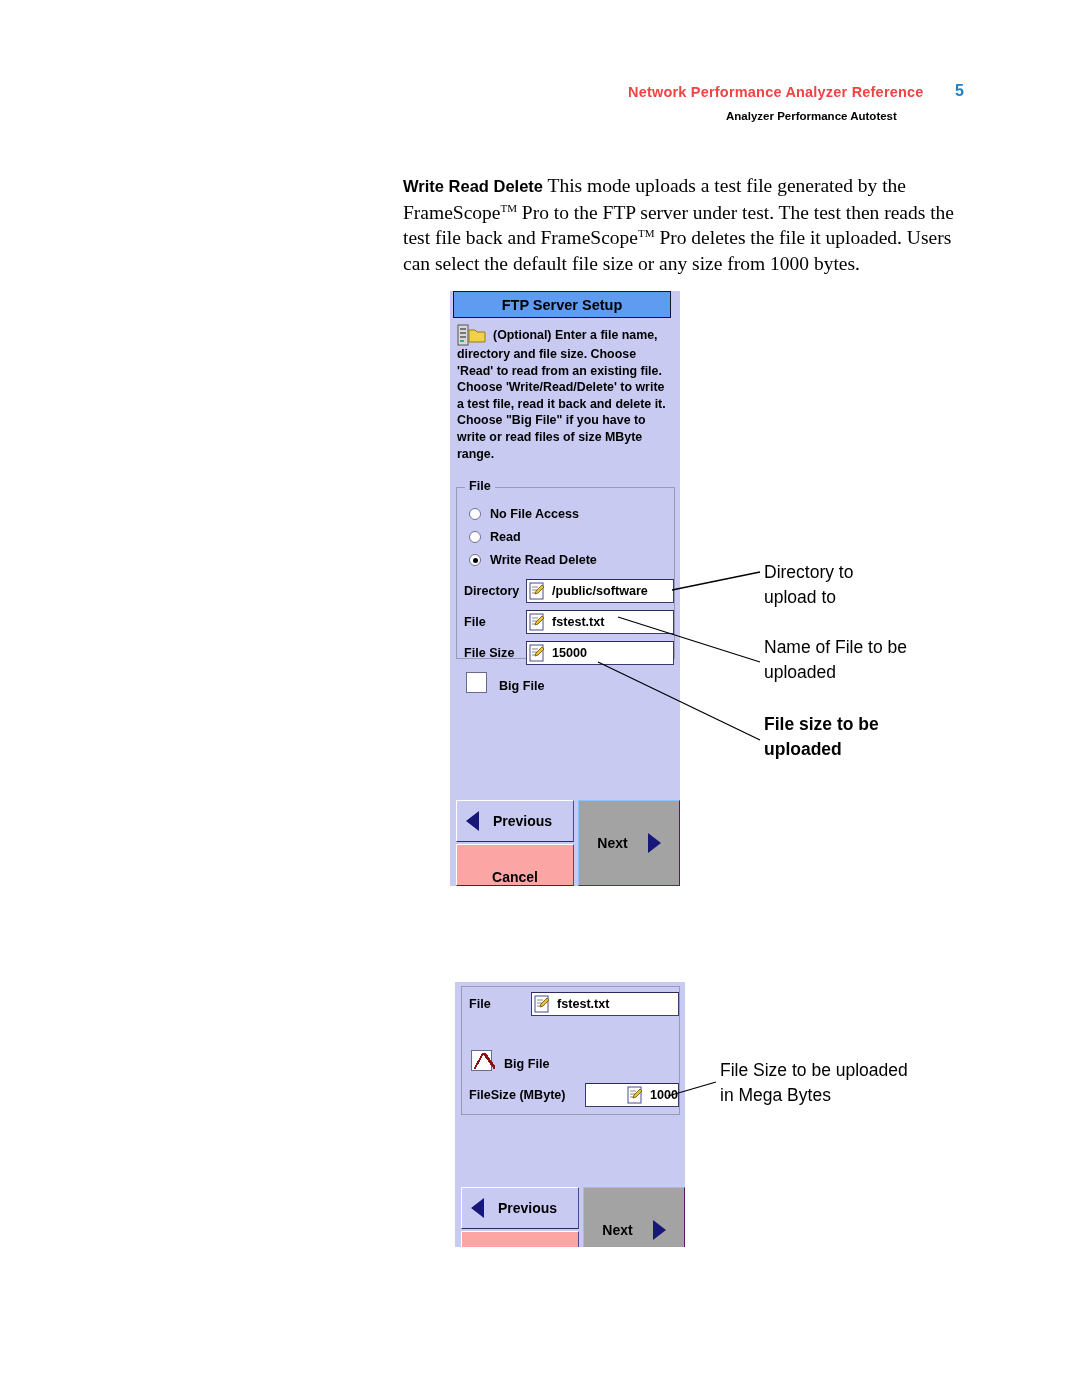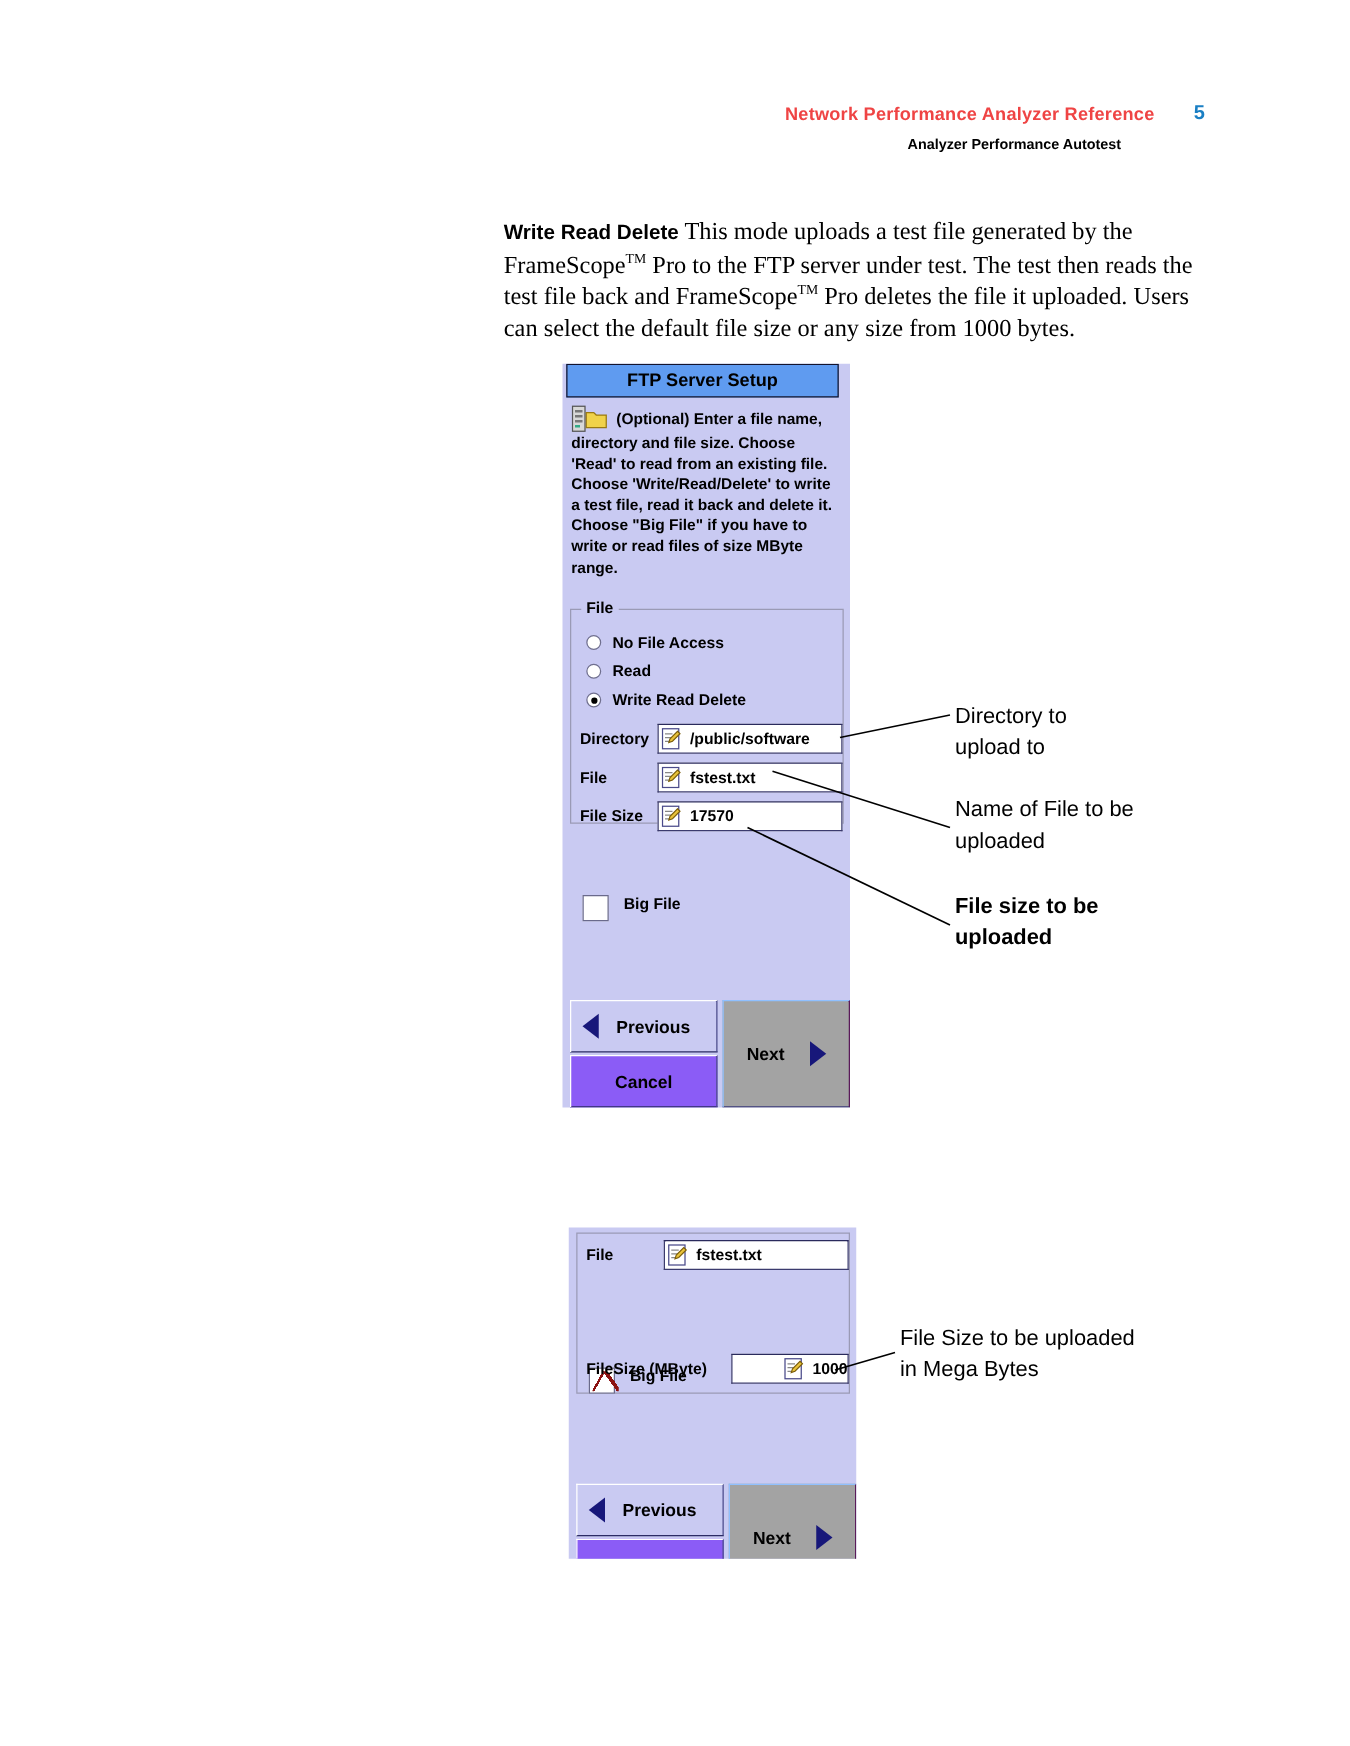--- a/index.html
+++ b/index.html
@@ -83,21 +83,21 @@
   .field-row{position:absolute;display:flex;align-items:center;}
   .field-lbl{font-weight:bold;font-size:12.6px;color:#000;white-space:nowrap;}
   .field-box{
     position:relative;background:#ffffff;box-sizing:border-box;
     border:1.5px solid #3b3b6e;border-top-color:#2a2a5c;
     height:24px;display:flex;align-items:center;padding-left:2px;
   }
   .doc-icon{width:16px;height:18px;flex:none;margin-right:7px;}
   .field-val{font-weight:bold;font-size:12.6px;color:#000;white-space:nowrap;}
 
-  .chk-row{position:absolute;display:flex;align-items:flex-start;margin-top:44px;}
+  .chk-row{position:absolute;display:flex;align-items:flex-end;}
   .chkbox{
     width:21px;height:21px;background:#fff;border:1.3px solid #6a6a8c;
     box-sizing:border-box;position:relative;flex:none;
   }
   .chkbox.on::after{
     content:"";position:absolute;left:2px;top:2px;width:21px;height:18px;
     background:
       linear-gradient(to bottom right, transparent 46%, #8c1212 46%, #8c1212 58%, transparent 58%) no-repeat 0 0/9px 16px,
       linear-gradient(to bottom left, transparent 46%, #8c1212 46%, #8c1212 58%, transparent 58%) no-repeat 7px -5px/15px 21px;
   }
@@ -107,23 +107,24 @@
   .btn{
     position:absolute;box-sizing:border-box;
     display:flex;align-items:center;
     font-weight:bold;font-size:14px;color:#000;
   }
   .btn-prev{
     background:#c9caf2;border:1.6px solid #ffffff;
     border-right-color:#4a4a8a;border-bottom-color:#2b2b63;
   }
   .btn-cancel{
-    background:#8b5cf6;border:1.6px solid #ffffff;
+    background:#fca5a5;border:1.6px solid #ffffff;
     border-right-color:#4a4a8a;border-bottom-color:#2b2b63;
     justify-content:center;
+    align-items:flex-end;
   }
   .btn-next{
     background:#a3a3a3;border:1.4px solid #8fc0ff;
     border-right-color:#5a1a5a;border-bottom-color:#3a3a7a;
     justify-content:center;
   }
   .tri{width:0;height:0;flex:none;}
   .tri-l{border-top:10px solid transparent;border-bottom:10px solid transparent;border-right:13px solid #17177a;}
   .tri-r{border-top:10px solid transparent;border-bottom:10px solid transparent;border-left:13px solid #17177a;}
 
@@ -206,21 +207,21 @@
     <div class="field-row" style="left:14px;top:350px;">
       <span class="field-lbl" style="width:62px;">File Size</span>
       <span class="field-box" style="width:148px;">
         <span class="doc-icon"><svg viewBox="0 0 16 18" width="16" height="18">
               <rect x="1" y="1" width="13" height="16" fill="#fff" stroke="#4a4a8a" stroke-width="1"></rect>
               <line x1="3" y1="5" x2="9" y2="5" stroke="#888" stroke-width="1"></line>
               <line x1="3" y1="8" x2="9" y2="8" stroke="#888" stroke-width="1"></line>
               <line x1="3" y1="11" x2="8" y2="11" stroke="#888" stroke-width="1"></line>
               <path d="M13 3 l2 2 l-6 6 l-3 1 l1 -3 z" fill="#e8c23a" stroke="#7a5c08" stroke-width="0.9"></path>
             </svg></span>
-        <span class="field-val">17570</span>
+        <span class="field-val">15000</span>
       </span>
     </div>
 
     <div class="chk-row" style="left:16px;top:381px;">
       <span class="chkbox"></span>
       <span class="chk-lbl">Big File</span>
     </div>
 
     <div class="btn btn-prev" style="left:6px;top:509px;width:118px;height:42px;padding-left:9px;">
       <span class="tri tri-l"></span>

